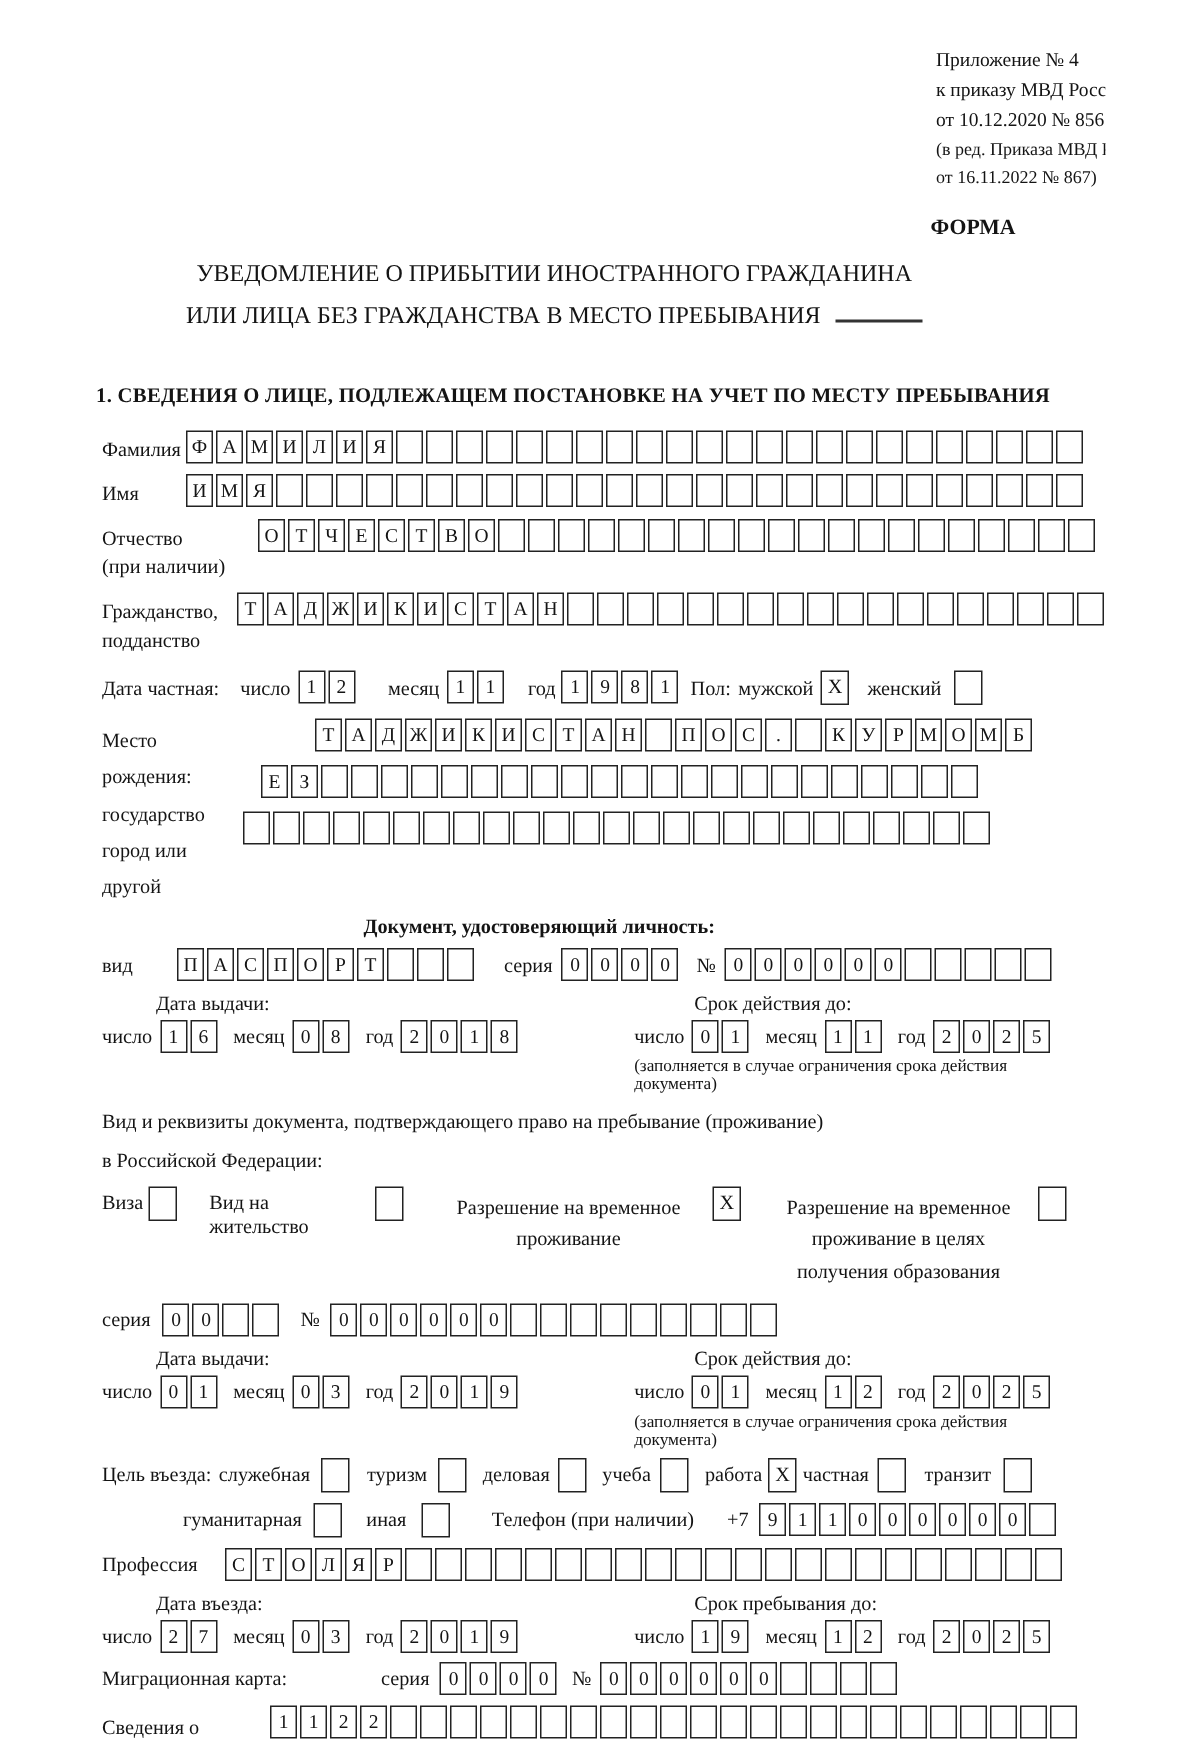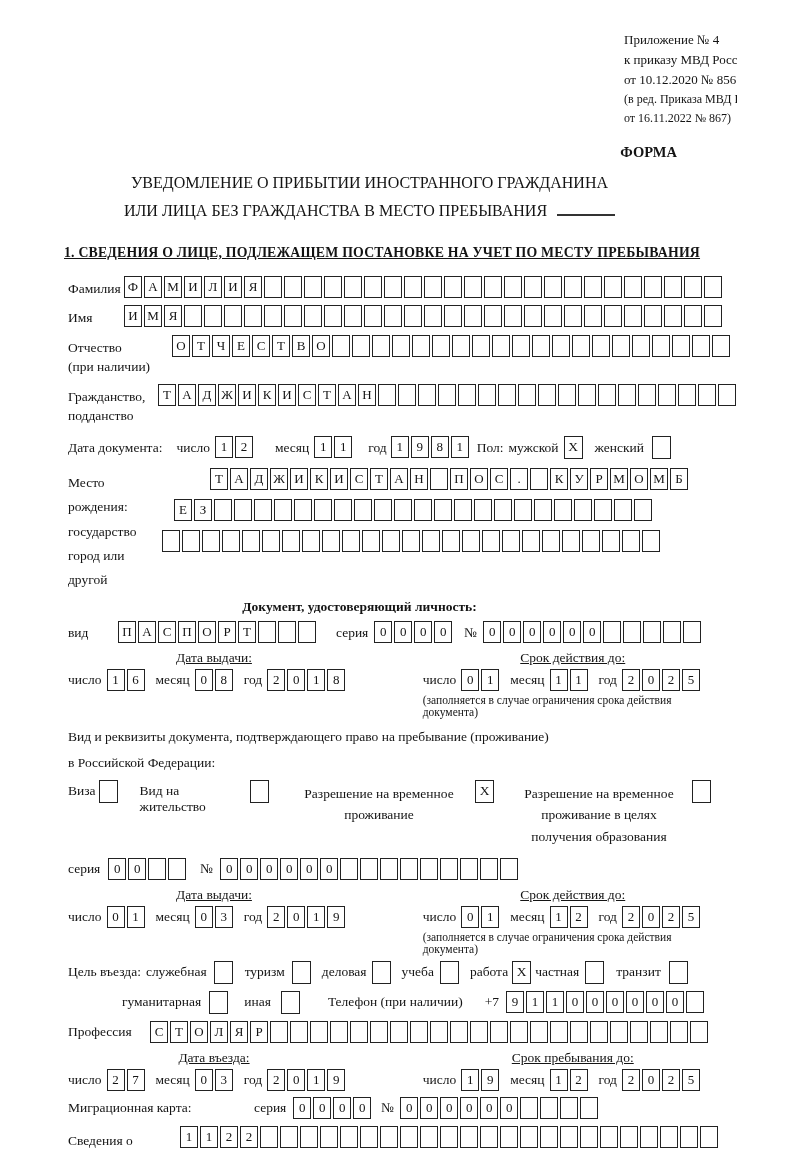--- a/index.html
+++ b/index.html
@@ -3,30 +3,30 @@
 <meta charset="utf-8">
 <style>
   html,body{margin:0;padding:0;background:#fff;}
   body{width:800px;height:1163px;font-family:"Liberation Serif","DejaVu Serif",serif;color:#141414;}
   .page{position:relative;width:737px;height:1163px;box-sizing:border-box;padding:30px 26px 0 68px;overflow:hidden;}
   .hdr-right{margin-left:556px;width:180px;font-size:13px;line-height:1.55;}
   .hdr-right .ed{font-size:12px;}
   .form-label{text-align:right;margin:16px 34px 8px 0;font-weight:bold;font-size:14.5px;}
   .title{text-align:center;font-weight:normal;font-size:16px;line-height:1.75;margin-right:40px;}
   .blank-line{display:inline-block;width:58px;border-bottom:2px solid #333;height:3px;margin-left:10px;}
-  .sec-head{font-weight:bold;font-size:13.8px;margin:20px 0 15px -4px;letter-spacing:.2px;text-decoration:underline;}
+  .sec-head{font-weight:bold;font-size:13.8px;margin:31px 0 15px -4px;letter-spacing:.2px;}
   .row{display:flex;align-items:flex-start;margin-bottom:7px;}
   .rowc{display:flex;align-items:center;margin-bottom:7px;}
   .lbl{font-size:13.5px;line-height:1.45;padding-top:3px;flex-shrink:0;}
   .cells{display:flex;flex-wrap:nowrap;}
   .cell{width:16px;height:20px;border:1.5px solid #222;margin-right:2px;display:flex;align-items:center;justify-content:center;font-size:13px;flex-shrink:0;}
   .cbox{width:17px;height:21px;border:1.6px solid #222;display:flex;align-items:center;justify-content:center;font-size:13.5px;flex-shrink:0;background:#fff;}
   .center-bold{text-align:center;font-weight:bold;font-size:13.5px;margin:4px 60px 6px 0;}
   .dates-row{display:flex;margin-bottom:6px;}
-  .dhead{font-size:13.5px;text-align:center;margin-bottom:3px;text-decoration:underline;}
+  .dhead{font-size:13.5px;margin-bottom:3px;}
   .df{display:flex;align-items:center;font-size:13.5px;}
   .df .t{margin-right:5px;}
   .df .cells{margin-right:9px;}
   .note{font-size:11.5px;margin-top:3px;}
   .intro{font-size:13.5px;line-height:1.9;}
   .opt-row{display:flex;align-items:flex-start;margin:4px 0 10px 0;}
   .opt{display:flex;align-items:flex-start;}
   .olbl{font-size:13.5px;padding-top:3px;}
   .olbl.center{text-align:center;line-height:1.6;}
   .gap6{margin-right:6px;} .gap14{margin-left:14px;margin-right:5px;}
@@ -194,21 +194,21 @@
         <span class="cell"></span>
         <span class="cell"></span>
         <span class="cell"></span>
         <span class="cell"></span>
         <span class="cell"></span>
         <span class="cell"></span>
       </div>
   </div>
 
   <div class="rowc" style="margin-top:10px">
-    <span class="lbl" style="padding-top:0">Дата документа:</span>
+    <span class="lbl" style="padding-top:0">Дата частная:</span>
     <span class="lbl gap14" style="padding-top:0">число</span>
     <div class="cells gap6">
         <span class="cell filled">1</span>
         <span class="cell filled">2</span>
       </div>
     <span class="lbl gap14" style="padding-top:0">месяц</span>
     <div class="cells gap6">
         <span class="cell filled">1</span>
         <span class="cell filled">1</span>
       </div>

